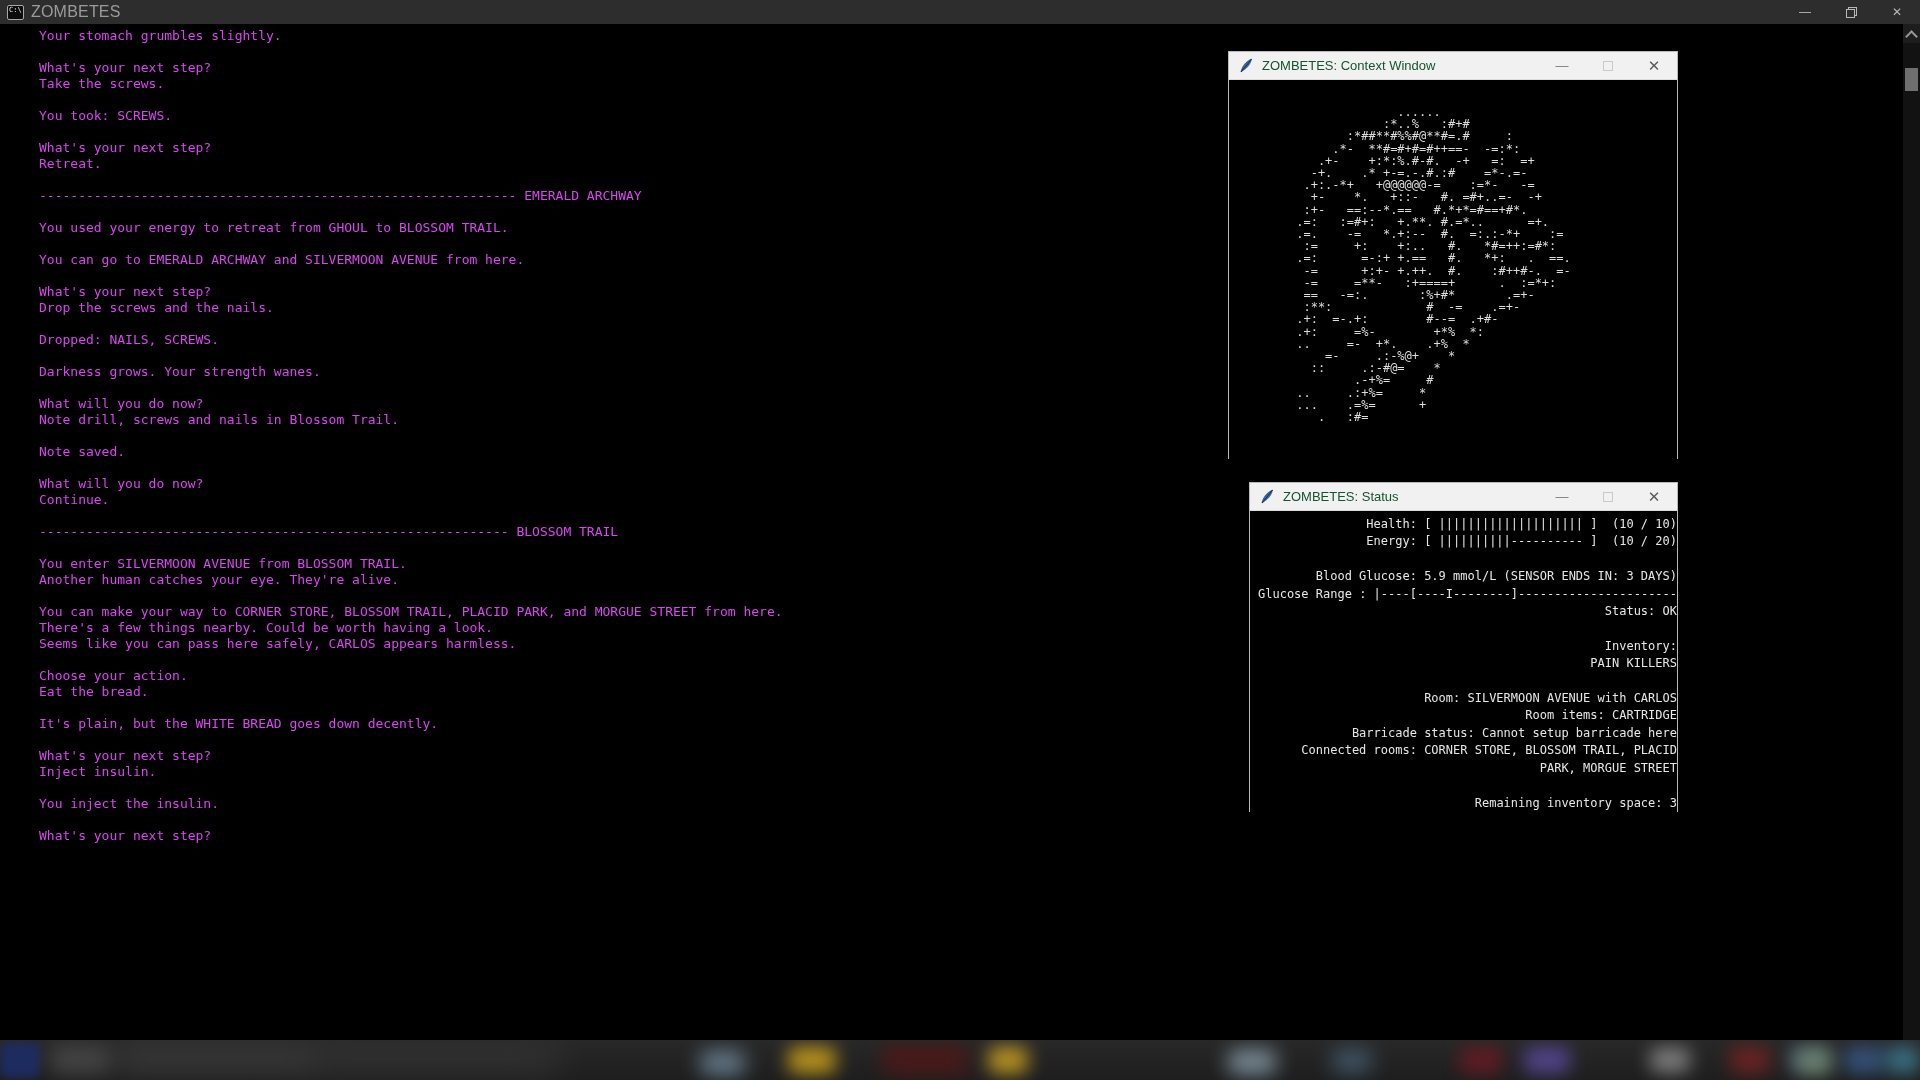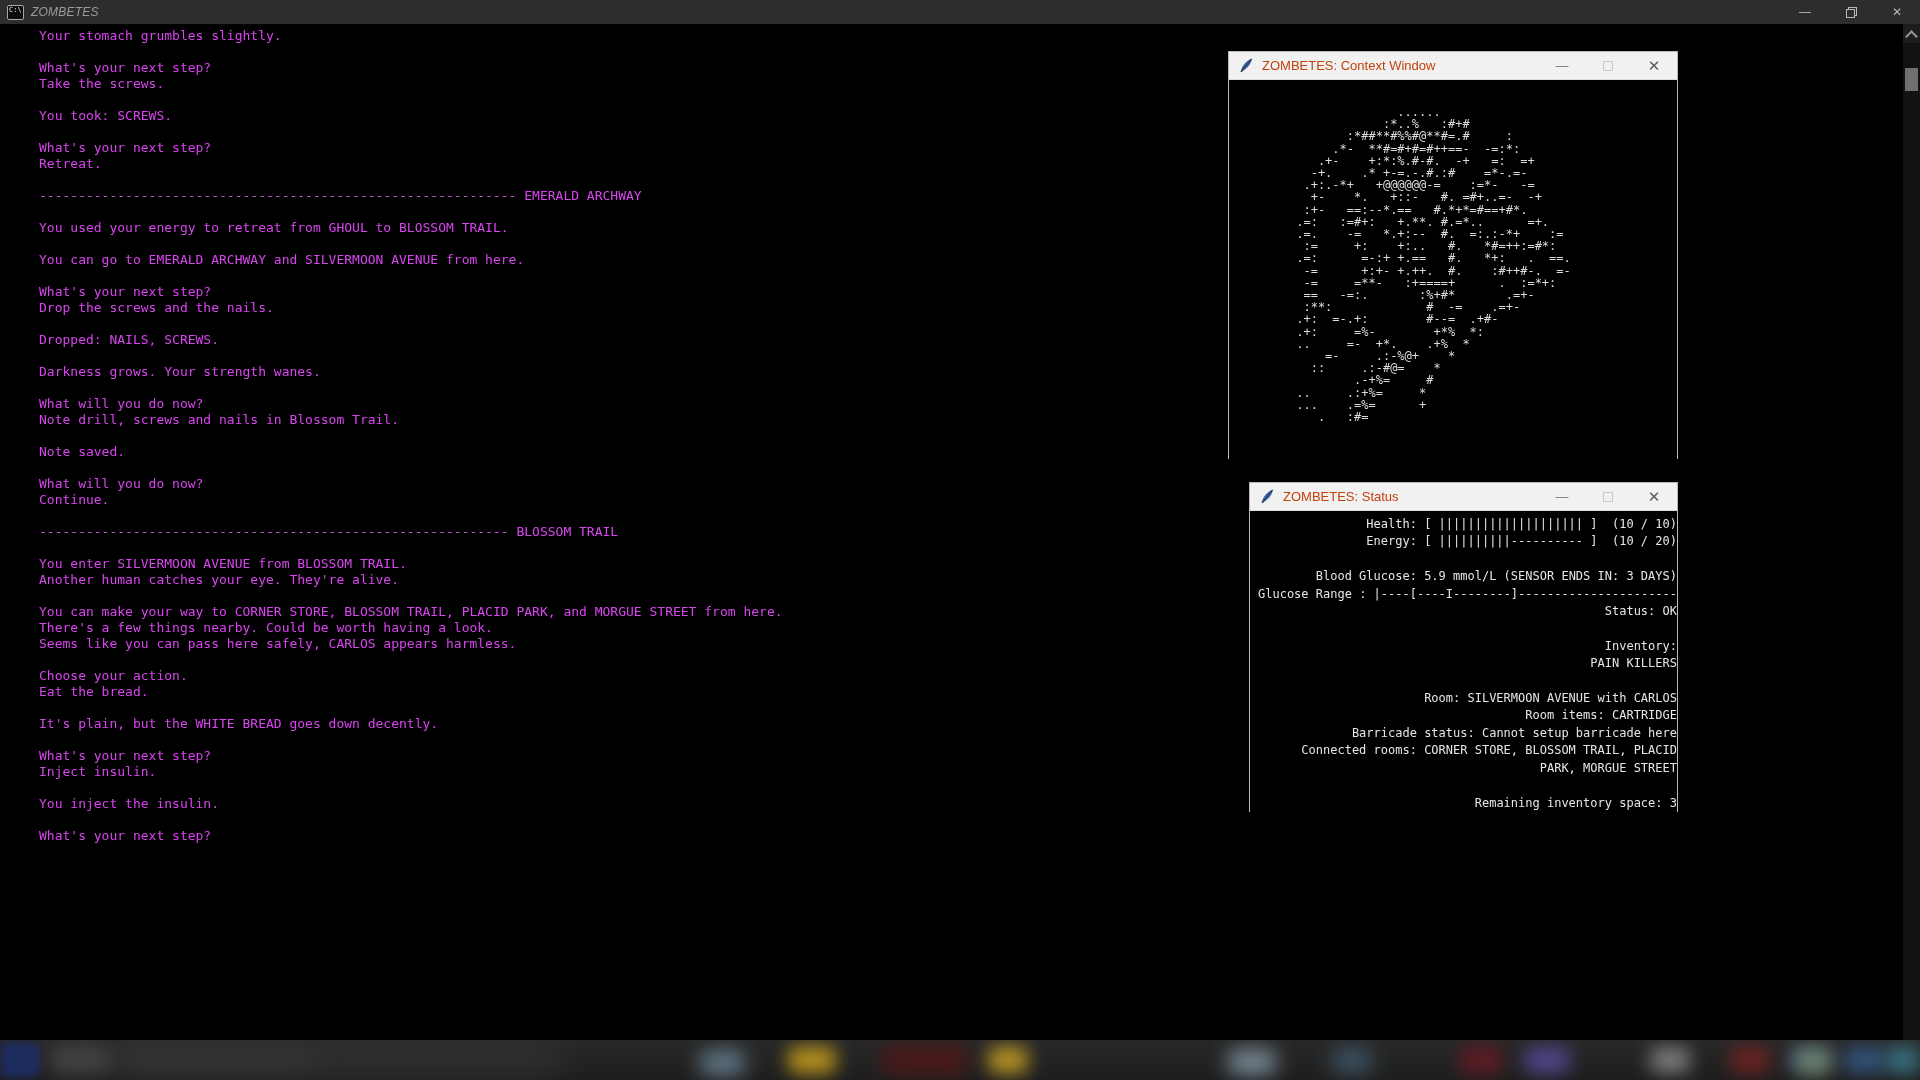--- a/index.html
+++ b/index.html
@@ -20,21 +20,21 @@
   .console-icon {
     width: 17px; height: 15px; margin: 0 7px 0 7px;
     background: #0c0c0c; border: 1px solid #a8a8a8; border-radius: 2px;
     display: inline-flex; align-items: flex-start;
     overflow: hidden;
   }
   .console-icon i {
     font-style: normal; font-family: "DejaVu Sans Mono", monospace;
     font-size: 7px; line-height: 8px; color: #e8e8e8; padding-left: 1px;
   }
-  .main-title { color: #9b9b9b; font-size: 12px; letter-spacing: .2px; font-style: italic; }
+  .main-title { color: #9b9b9b; font-size: 16px; letter-spacing: .2px; }
   .main-controls { margin-left: auto; display: flex; height: 24px; }
   .main-controls .ctl {
     width: 46px; height: 24px; display: flex; align-items: center; justify-content: center;
     color: #b8b8b8; font-size: 12px; cursor: default;
   }
   .restore-icon { position: relative; width: 10px; height: 10px; display: inline-block; }
   .restore-icon::before {
     content: ""; position: absolute; left: 2px; top: 0; width: 7px; height: 7px;
     border: 1px solid #b8b8b8;
   }
@@ -73,21 +73,21 @@
     position: absolute;
     border: 1px solid #b9b9b9;
     box-shadow: 0 2px 10px rgba(0,0,0,.65);
     background: #000;
   }
   .fwin-titlebar {
     height: 28px; background: #f1f1f1; border-bottom: 1px solid #dcdcdc;
     display: flex; align-items: center;
   }
   .feather-icon { width: 16px; height: 16px; margin: 0 8px 0 9px; }
-  .fwin-title { color: #c2410c; font-size: 13px; }
+  .fwin-title { color: #14532d; font-size: 13px; }
   .fwin-controls { margin-left: auto; display: flex; align-items: center; height: 28px; }
   .fwin-controls .ctl {
     width: 46px; height: 28px; display: flex; align-items: center; justify-content: center;
     font-size: 13px; cursor: default;
   }
   .fwin-controls .ctl.min { color: #7a7a7a; }
   .fwin-controls .ctl.close { color: #5a5a5a; font-size: 15px; }
   .max-icon { width: 10px; height: 10px; border: 1px solid #c9c9c9; display: inline-block; }
 
   .fwin-content {

